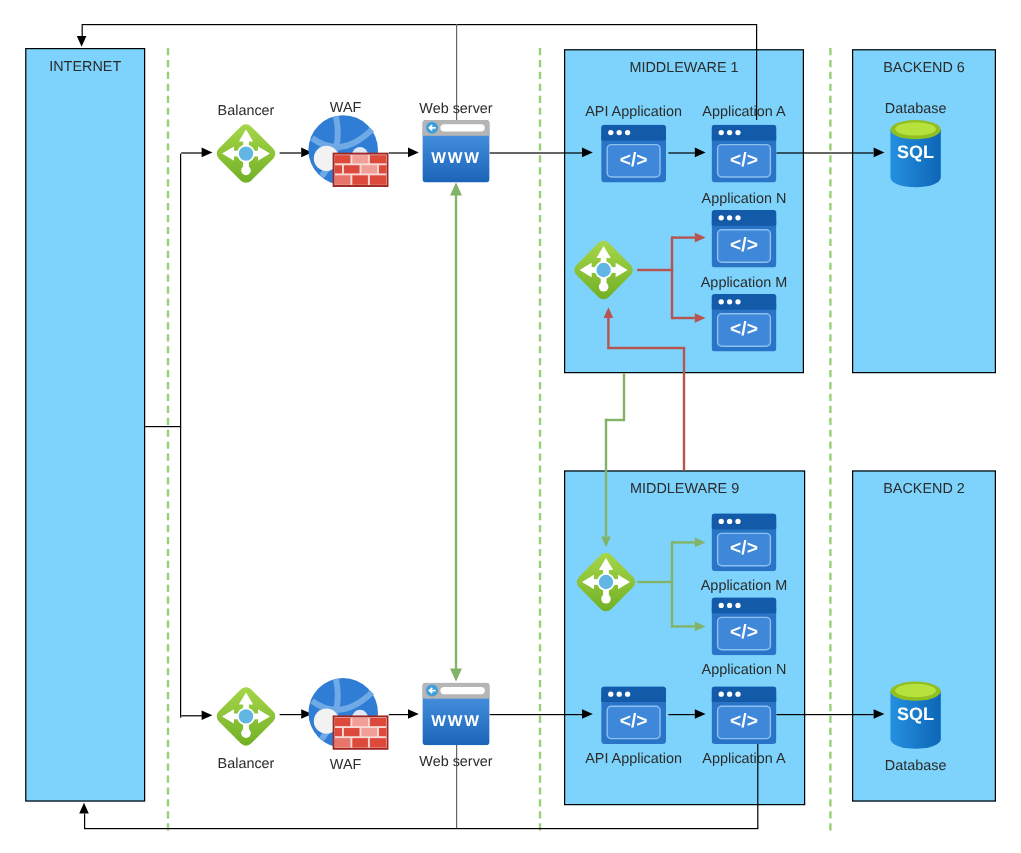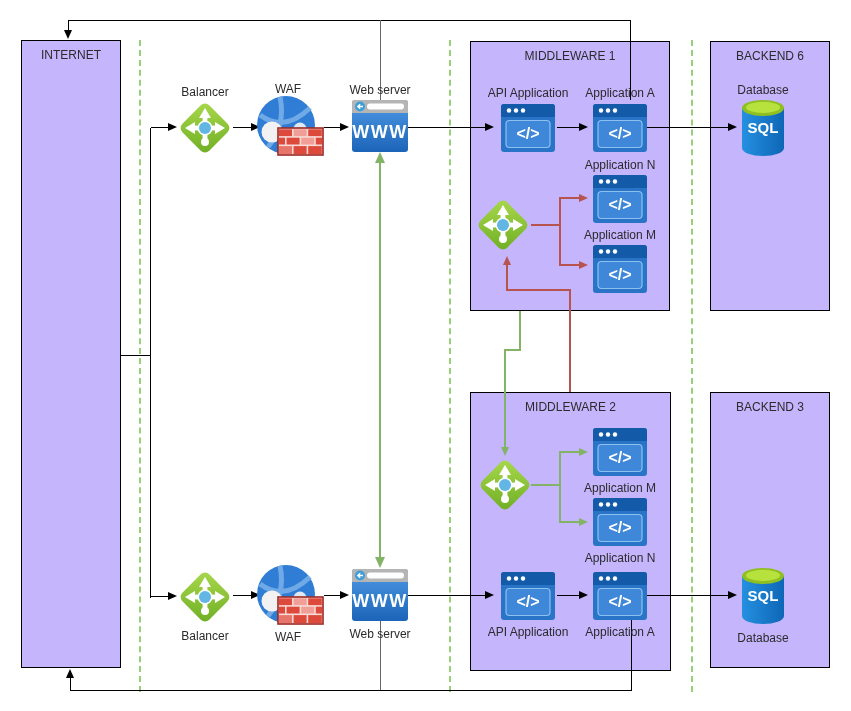--- a/index.html
+++ b/index.html
@@ -1,18 +1,18 @@
 <!DOCTYPE html>
 <html><head>
 <meta charset="utf-8">
 <style>
   html,body{margin:0;padding:0;background:#ffffff;}
   #canvas{position:relative;width:851px;height:711px;background:#fff;overflow:hidden;
           font-family:"Liberation Sans",sans-serif;color:#2f2f2f;}
-  .zone{position:absolute;border:1px solid #000;background:#c4b5fd;box-sizing:border-box;}
+  .zone{position:absolute;border:1px solid #000;background:#7dd3fc;box-sizing:border-box;}
   .zone-title{position:absolute;top:7px;left:0;width:100%;text-align:center;font-size:12px;color:#2b2b2b;}
   .lbl{position:absolute;font-size:12px;color:#2b2b2b;text-align:center;white-space:nowrap;width:110px;}
   .sep{position:absolute;width:0;border-left:2px dashed #97d077;}
   .ln{position:absolute;}
   .lk{background:#000;}
   .lgr{background:#666;}
   .lg{background:#82B366;}
   .lr{background:#B85450;}
   .h1{height:1px;} .v1{width:1px;} .h2{height:2px;} .v2{width:2px;}
   .ah{position:absolute;width:0;height:0;}
@@ -21,21 +21,21 @@
   .ah-d-k{border-left:4.5px solid transparent;border-right:4.5px solid transparent;border-top:9px solid #000;}
   .ah-r-g{border-top:4.5px solid transparent;border-bottom:4.5px solid transparent;border-left:9px solid #82B366;}
   .ah-d-g{border-left:4.5px solid transparent;border-right:4.5px solid transparent;border-top:9px solid #82B366;}
   .ah-r-r{border-top:4.5px solid transparent;border-bottom:4.5px solid transparent;border-left:9px solid #B85450;}
   .ah-u-r{border-left:4.5px solid transparent;border-right:4.5px solid transparent;border-bottom:9px solid #B85450;}
   .ah-u-gb{border-left:5.5px solid transparent;border-right:5.5px solid transparent;border-bottom:11px solid #82B366;}
   .ah-d-gb{border-left:5.5px solid transparent;border-right:5.5px solid transparent;border-top:11px solid #82B366;}
   .icon{position:absolute;}
   .icon svg{display:block;}
   .itxt{position:absolute;color:#fff;font-weight:bold;text-align:center;}
-  .www{width:56px;font-size:18px;letter-spacing:1.5px;line-height:26px;height:26px;}
+  .www{width:56px;font-size:13px;letter-spacing:1.5px;line-height:26px;height:26px;}
   .sql{width:44px;font-size:15px;line-height:22px;height:22px;}
   .code{width:54px;font-size:16px;line-height:24px;height:24px;}
 </style>
 </head>
 <body>
 
 <div id="canvas">
 
   <svg width="0" height="0" style="position:absolute" aria-hidden="true">
     <defs>
@@ -110,24 +110,24 @@
   <div class="zone" style="left:21px;top:40px;width:100px;height:628px;">
     <div class="zone-title">INTERNET</div>
   </div>
   <div class="zone" style="left:470px;top:41px;width:200px;height:270px;">
     <div class="zone-title">MIDDLEWARE 1</div>
   </div>
   <div class="zone" style="left:710px;top:41px;width:120px;height:270px;">
     <div class="zone-title">BACKEND 6</div>
   </div>
   <div class="zone" style="left:470px;top:392px;width:201px;height:279px;">
-    <div class="zone-title">MIDDLEWARE 2</div>
+    <div class="zone-title">MIDDLEWARE 9</div>
   </div>
   <div class="zone" style="left:710px;top:392px;width:120px;height:276px;">
-    <div class="zone-title">BACKEND 3</div>
+    <div class="zone-title">BACKEND 2</div>
   </div>
 
   <div class="sep" style="left:139px;top:40px;height:652px;"></div>
   <div class="sep" style="left:449px;top:40px;height:652px;"></div>
   <div class="sep" style="left:691px;top:40px;height:652px;"></div>
 
   <div class="ln lk h1" style="left:121px;top:355px;width:30px;"></div>
   <div class="ln lk v1" style="left:150px;top:128px;height:470px;"></div>
   <div class="ln lk h1" style="left:151px;top:127px;width:18px;"></div>
   <div class="ah ah-r-k" style="left:168px;top:122.5px;"></div>

